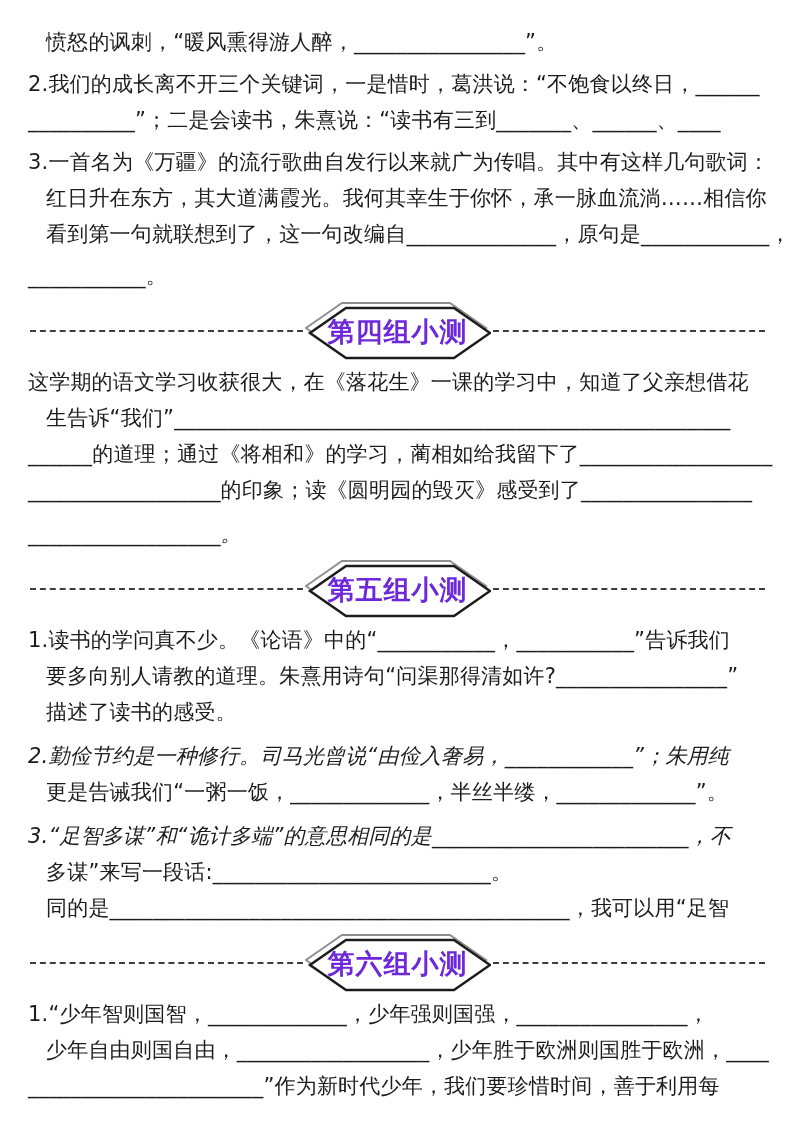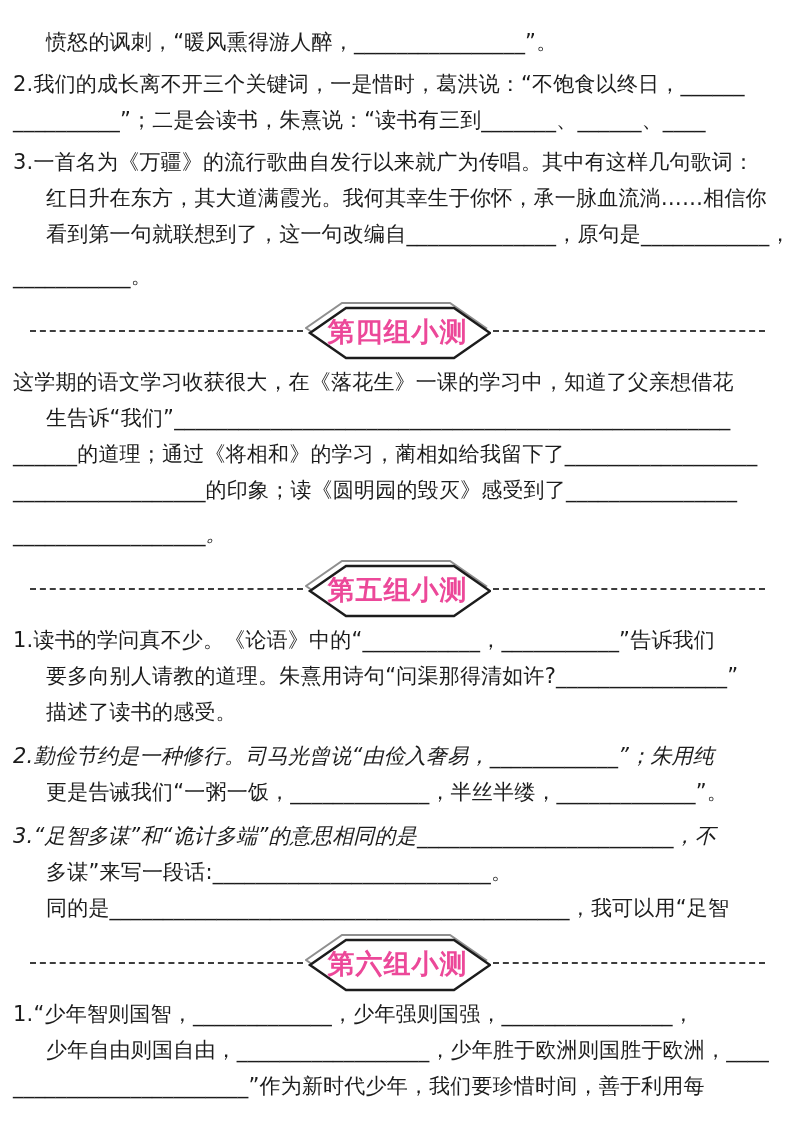--- a/index.html
+++ b/index.html
@@ -13,21 +13,21 @@
     font-family:"DejaVu Sans", sans-serif;
     font-size:21px;
     color:#1c1c1c;
   }
   .line {
     line-height:36px;
     white-space:nowrap;
     overflow:hidden;
     letter-spacing:0.2px;
   }
-  .ind0 {padding-left:13px;}
+  .ind0 {padding-left:28px;}
   .ind1 {padding-left:46px;}
   .mt6 {margin-top:6px;}
   .mt8 {margin-top:8px;font-style:italic;}
   .section-header {
     display:flex;
     align-items:center;
     height:58px;
     margin:8px 28px 4px 30px;
   }
   .dash {
@@ -41,21 +41,21 @@
     width:186px; height:58px;
     margin:0 2px;
   }
   .badge svg {position:absolute; left:0; top:0;}
   .badge-label {
     position:absolute; left:0; top:2px; right:0; bottom:0;
     display:flex; align-items:center; justify-content:center;
     font-weight:bold;
     font-size:27px;
     letter-spacing:1px;
-    color:#ec4899;
+    color:#6d28d9;
   }
 </style>
 </head>
 <body>
 
 <div class="page">
 
   <div class="line ind1">愤怒的讽刺，“暖风熏得游人醉，________________”。</div>
   <div class="line ind0 mt6">2.我们的成长离不开三个关键词，一是惜时，葛洪说：“不饱食以终日，______</div>
   <div class="line ind0">__________”；二是会读书，朱熹说：“读书有三到_______、______、____</div>

